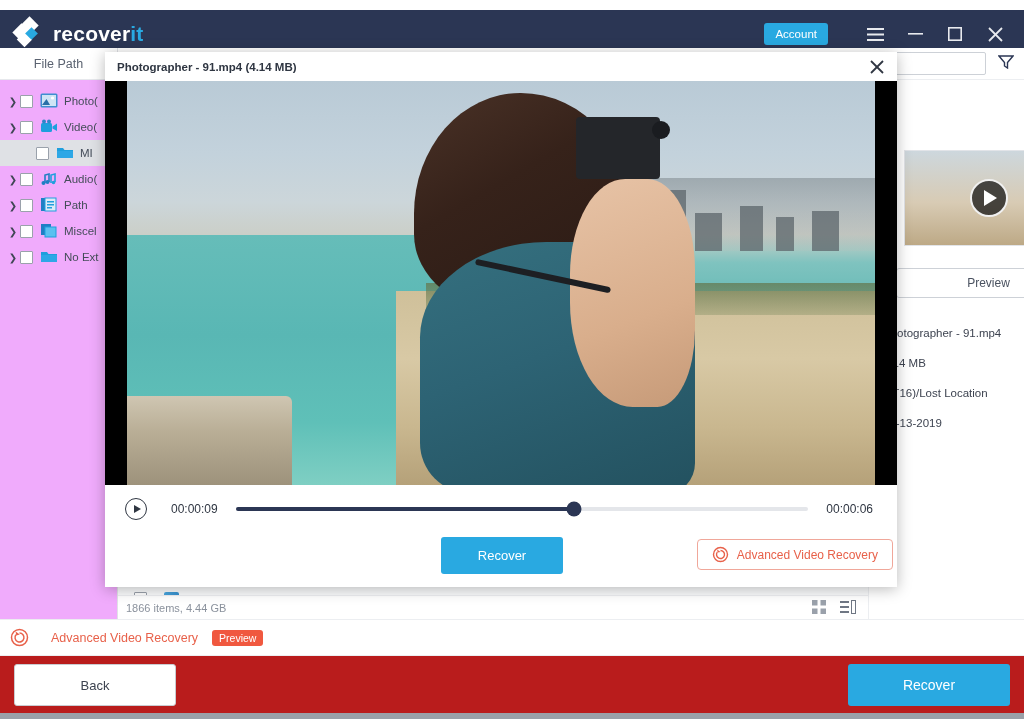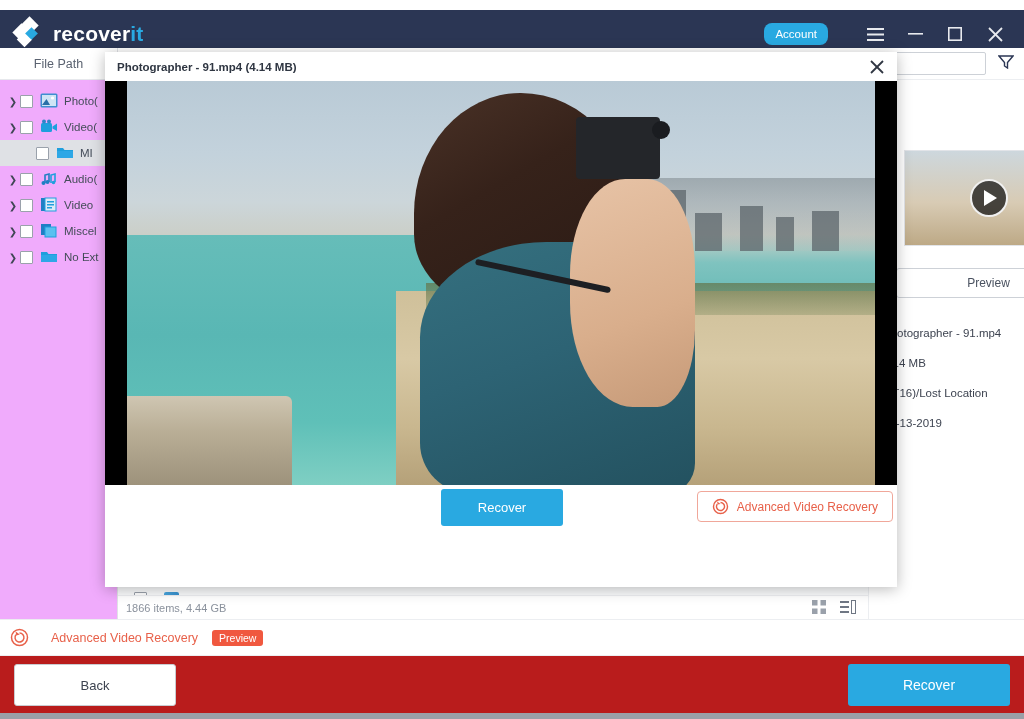--- a/index.html
+++ b/index.html
@@ -34,21 +34,21 @@
   .logo-mark .d1 { width: 13px; height: 13px; background: #ffffff; left: 1px; top: 7px; }
   .logo-mark .d2 { width: 13px; height: 13px; background: #ffffff; left: 9px; top: 0px; }
   .logo-mark .d3 { width: 9px;  height: 9px;  background: #29a9e1; left: 13px; top: 10px; }
   .logo-mark .d4 { position:absolute; width: 11px; height: 11px; background:#ffffff; transform: rotate(45deg); left: 5px; top: 15px; }
   .logo-text { font-size: 21px; font-weight: bold; color: #ffffff; letter-spacing: .2px; }
   .logo-text .it { color: #29a9e1; }
 
   .tb-right { margin-left: auto; display: flex; align-items: center; padding-right: 14px; }
   .account-btn {
     background: #29a9e1; color: #ffffff;
-    font-size: 11.5px; padding: 5px 11px; border-radius: 8px;
+    font-size: 11.5px; padding: 5px 11px; border-radius: 3px;
     border: none; cursor: pointer; margin-right: 22px;
   }
   .win-icon {
     width: 30px; height: 30px; margin-left: 10px;
     display: flex; align-items: center; justify-content: center;
     color: #e8eaee; cursor: pointer;
   }
   .win-icon svg { display: block; }
 
   
@@ -435,21 +435,21 @@
         <span class="cbox"></span>
         <span class="ficon">
           <svg width="18" height="15" viewBox="0 0 18 15">
               <rect x="1" y="1" width="4" height="13" fill="#1f7fc4"></rect>
               <rect x="5" y="1" width="11" height="13" fill="#dceaf7" stroke="#1f9fdd"></rect>
               <rect x="7" y="4" width="7" height="1.5" fill="#1f9fdd"></rect>
               <rect x="7" y="7" width="7" height="1.5" fill="#1f9fdd"></rect>
               <rect x="7" y="10" width="5" height="1.5" fill="#1f9fdd"></rect>
             </svg>
         </span>
-        <span class="lbl">Video</span>
+        <span class="lbl">Path</span>
       </div>
 
       <div class="tree-row">
         <span class="caret">❯</span>
         <span class="cbox"></span>
         <span class="ficon">
           <svg width="18" height="15" viewBox="0 0 18 15">
               <rect x="1" y="1" width="10" height="11" fill="#1f7fc4"></rect>
               <rect x="5" y="4" width="11" height="10" fill="#5bc0f0" stroke="#1f9fdd"></rect>
             </svg>
@@ -589,20 +589,29 @@
         <div class="subject">
           <div class="hair"></div>
           <div class="shoulder"></div>
           <div class="arm"></div>
           <div class="camera"></div>
           <div class="strap"></div>
         </div>
       </div>
     </div>
 
+    <div class="controls">
+      <div class="play-btn"></div>
+      <div class="t-left">00:00:09</div>
+      <div class="track">
+        <div class="fill" id="fill" style="width: 59%;"></div>
+        <div class="knob" id="knob" style="left: 59%;"></div>
+      </div>
+      <div class="t-right">00:00:06</div>
+    </div>
 
     <div class="modal-actions">
       <button class="recover-btn">Recover</button>
       <div class="avr-btn">
         <span class="ic">
           <svg width="17" height="17" viewBox="0 0 17 17">
               <circle cx="8.5" cy="8.5" r="7" fill="none" stroke="#e8614a" stroke-width="1.4"></circle>
               <path d="M8.5 4.5 a4 4 0 1 1 -3.2 1.6" fill="none" stroke="#e8614a" stroke-width="1.4"></path>
               <path d="M5.1 3.4 L5.6 6.6 L8.6 6" fill="#e8614a"></path>
             </svg>

